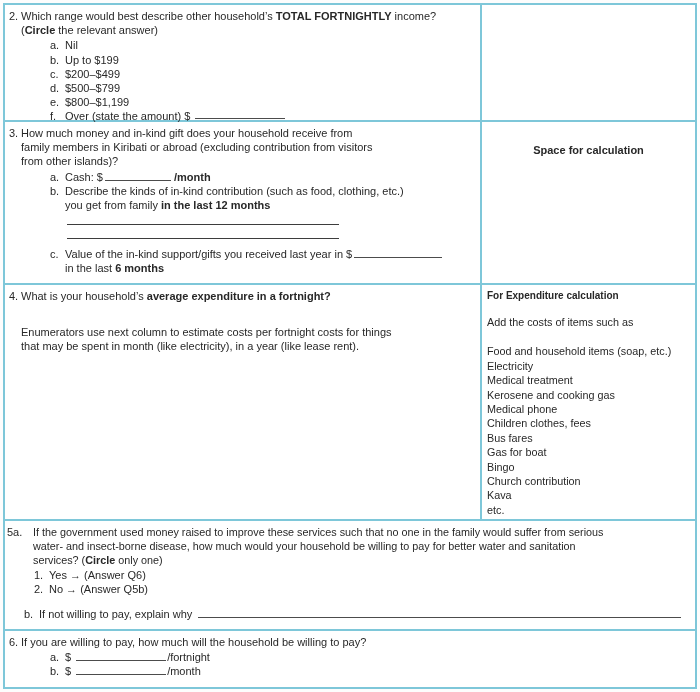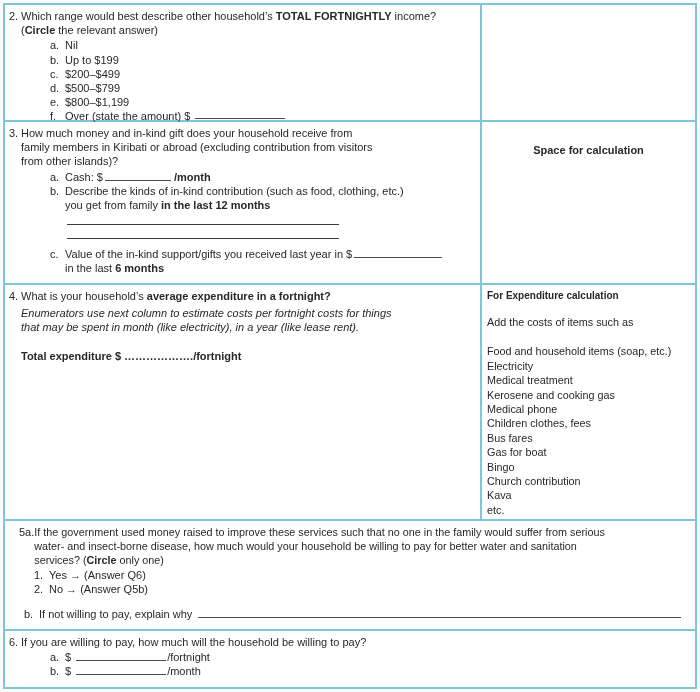--- a/index.html
+++ b/index.html
@@ -19,42 +19,42 @@
   .r1 { height:117px; }
   .r2 { height:163px; }
   .r3 { height:236px; }
   .r4 { height:110px; }
   .r5 { height:54px; border-bottom:none; }
   .cl { flex:1 1 auto; min-width:0; padding-top:4px; }
   .cr { flex:0 0 215px; border-left:2px solid #7ec7d9; font-size:10.8px; }
   b { font-weight:bold; }
   .qrow { display:flex; }
   .qnum { flex:0 0 16px; padding-left:4px; }
-  .qnum4 { flex:0 0 28px; padding-left:14px; }
+  .qnum4 { flex:0 0 28px; padding-left:2px; }
   .qtext { flex:1 1 auto; min-width:0; }
   .pl { white-space:pre-line; }
   .opts { margin-left:29px; margin-top:1px; }
   .opt { display:flex; white-space:nowrap; }
   .olet { flex:0 0 15px; }
   .u { display:inline-block; height:10px; border-bottom:1.3px solid #4c4c4c; }
   .u-q2f { width:90px; margin-left:5px; }
   .u-q3a { width:66px; margin-left:2px; }
   .u-q3c { width:88px; margin-left:2px; }
   .u-q6  { width:90px; margin:0 1px 0 5px; }
   .bl { width:272px; margin-left:2px; border-bottom:1.6px solid #3d3d3d; }
   .bl1 { margin-top:11px; height:2px; }
   .bl2 { margin-top:12px; height:2px; }
   .optc { margin-top:8px; }
   .space-calc { font-weight:bold; text-align:center; padding-top:21px; font-size:11px; }
   .calc-pad { padding:4px 4px 0 5px; }
   .calc-title { font-weight:bold; white-space:nowrap; font-size:10px; }
   .calc-sub { margin-top:12px; white-space:nowrap; }
   .calc-items { margin-top:15px; line-height:14.4px; }
   .calc-items div { white-space:nowrap; }
-  .q4para { margin-top:3px;font-style:italic; }
+  .q4para { margin-top:22px; }
   .q4total { margin-top:14px; font-weight:bold; }
   .q5para { font-size:10.8px; line-height:14.2px; }
   .q5opts { margin-left:29px; margin-top:0px; }
   .q5b { display:flex; margin-left:19px; margin-top:11px; }
   .q5b-let { flex:0 0 15px; }
   .q5b-text { white-space:nowrap; }
   .u-q5b { flex:1 1 auto; height:11px; margin:0 14px 0 6px; border-bottom:1.4px solid #4c4c4c; }
   .nw { white-space:nowrap; }
 </style>
 </head>
@@ -142,21 +142,20 @@
     </div>
 
     <div class="row r3">
       <div class="cl">
         <div class="qrow">
           <span class="qnum">4.</span>
           <div class="qtext">
             <div class="nw"><span>What is your household’s </span><b>average expenditure in a fortnight?</b></div>
             <div class="pl q4para">Enumerators use next column to estimate costs per fortnight costs for things
 that may be spent in month (like electricity), in a year (like lease rent).</div>
-            <div class="q4total nw">Total expenditure $ ………………./fortnight</div>
           </div>
         </div>
       </div>
       <div class="cr">
         <div class="calc-pad">
           <div class="calc-title">For Expenditure calculation</div>
           <div class="calc-sub">Add the costs of items such as</div>
           <div class="calc-items">
             <div>Food and household items (soap, etc.)</div>
             <div>Electricity</div>

